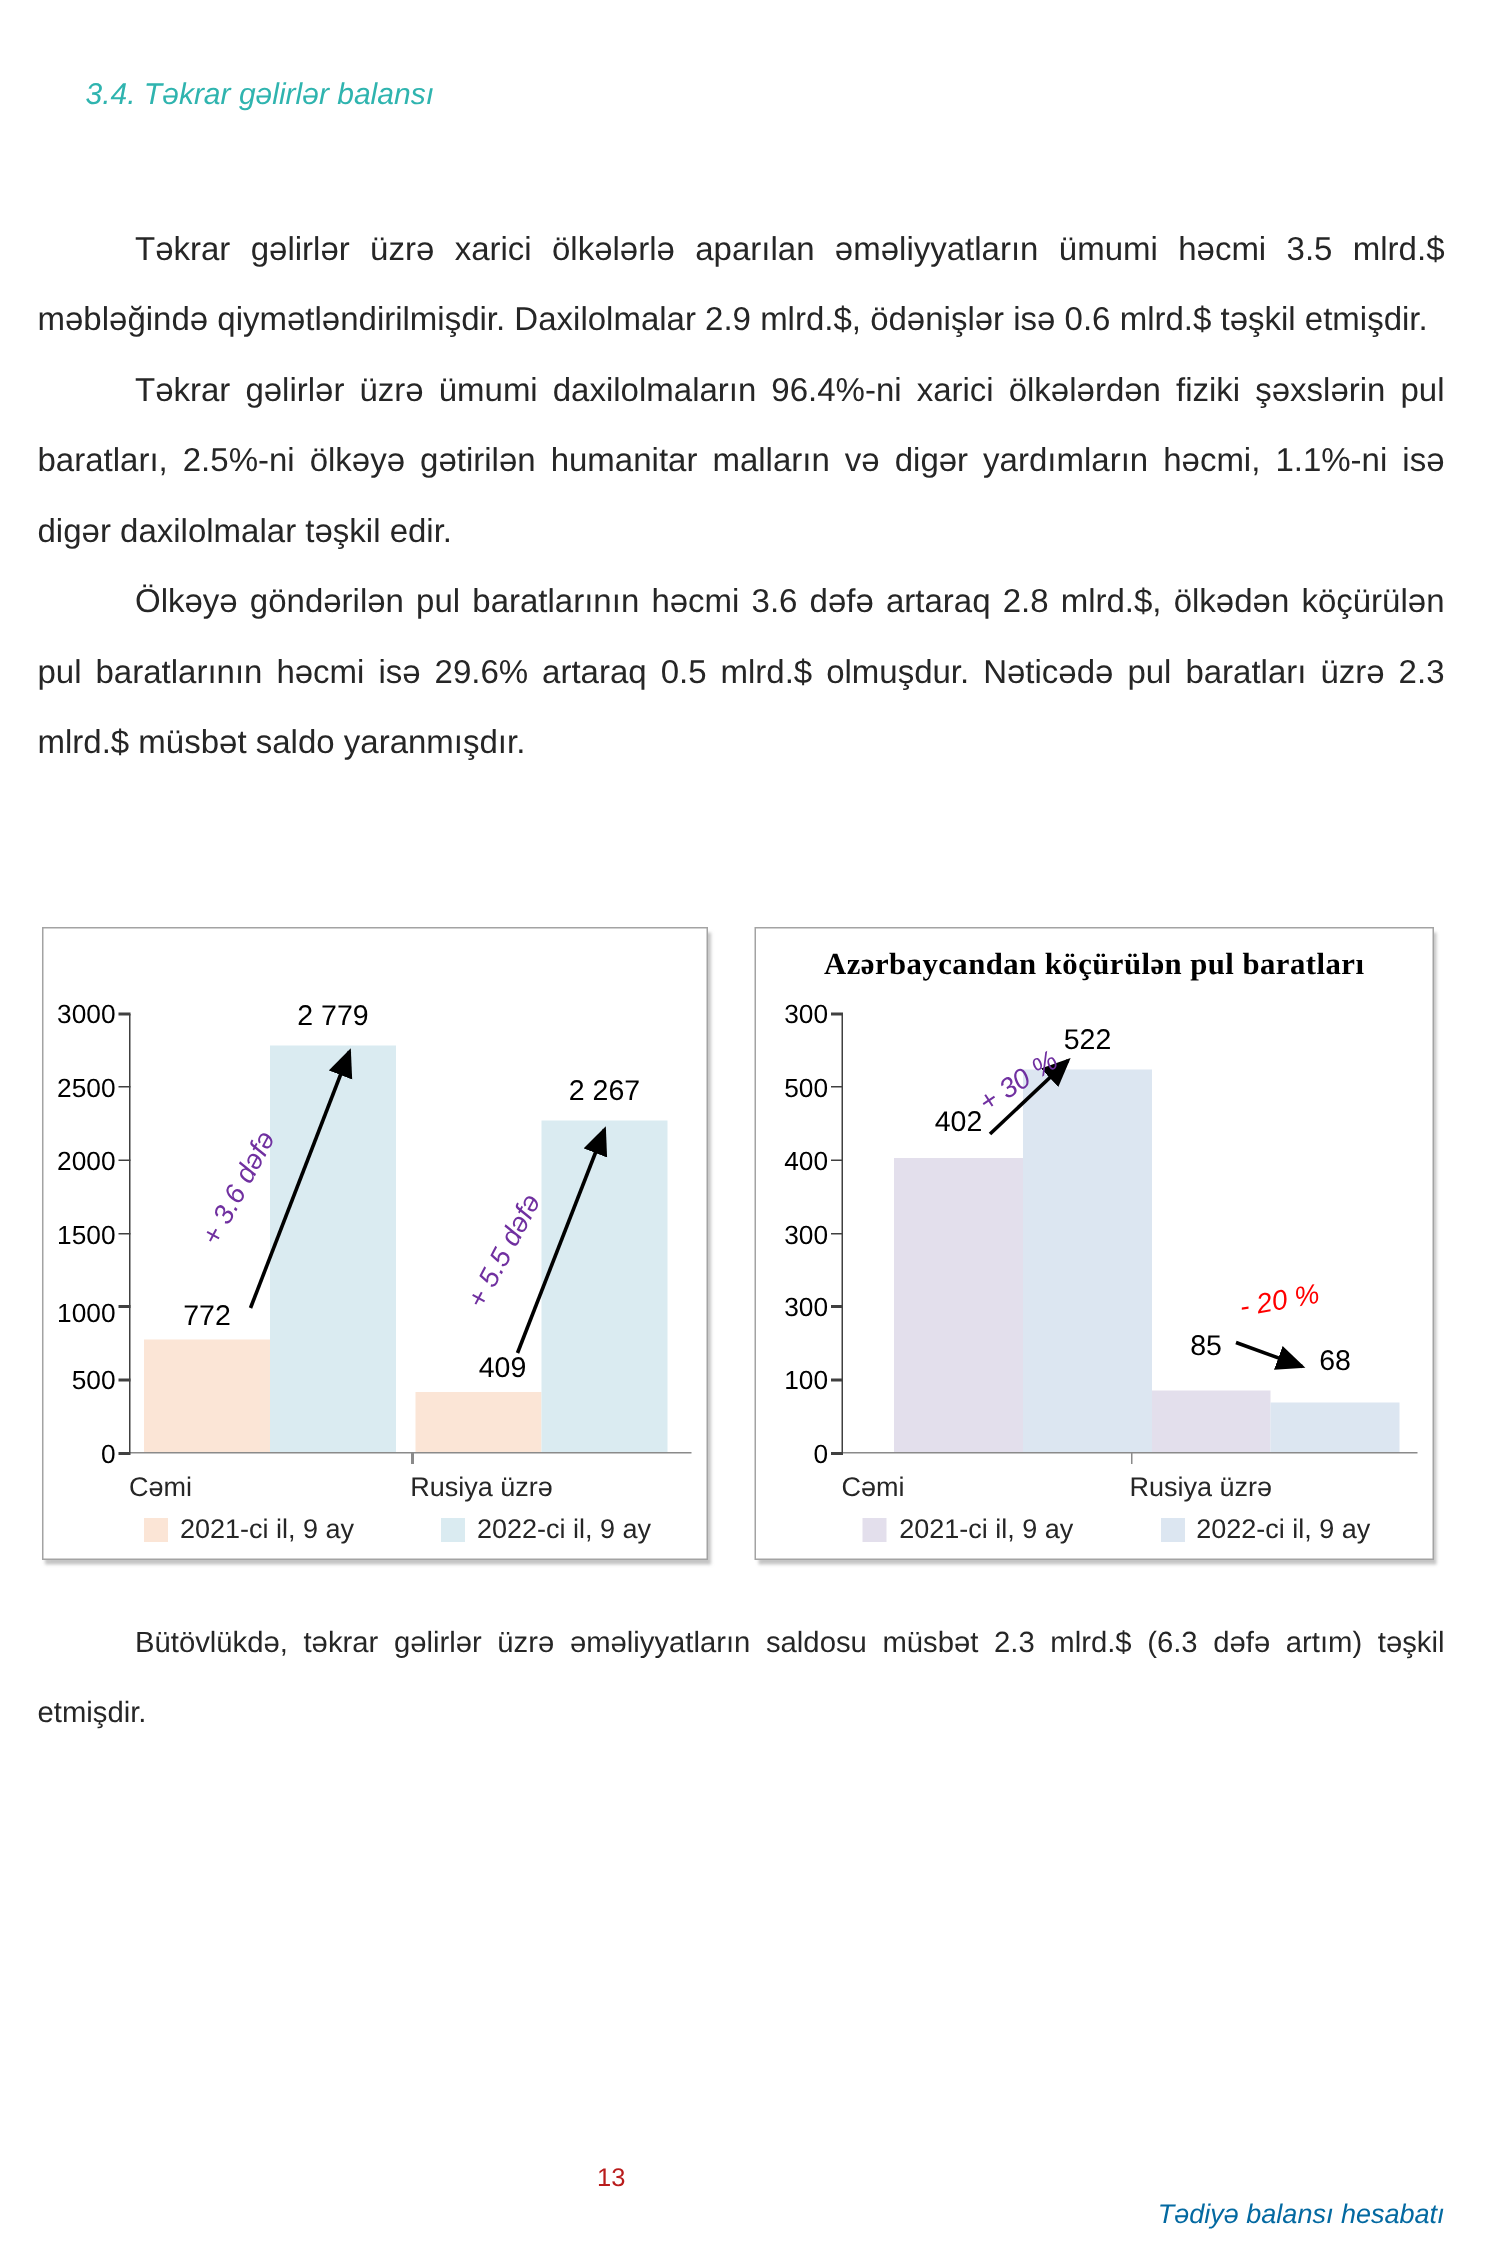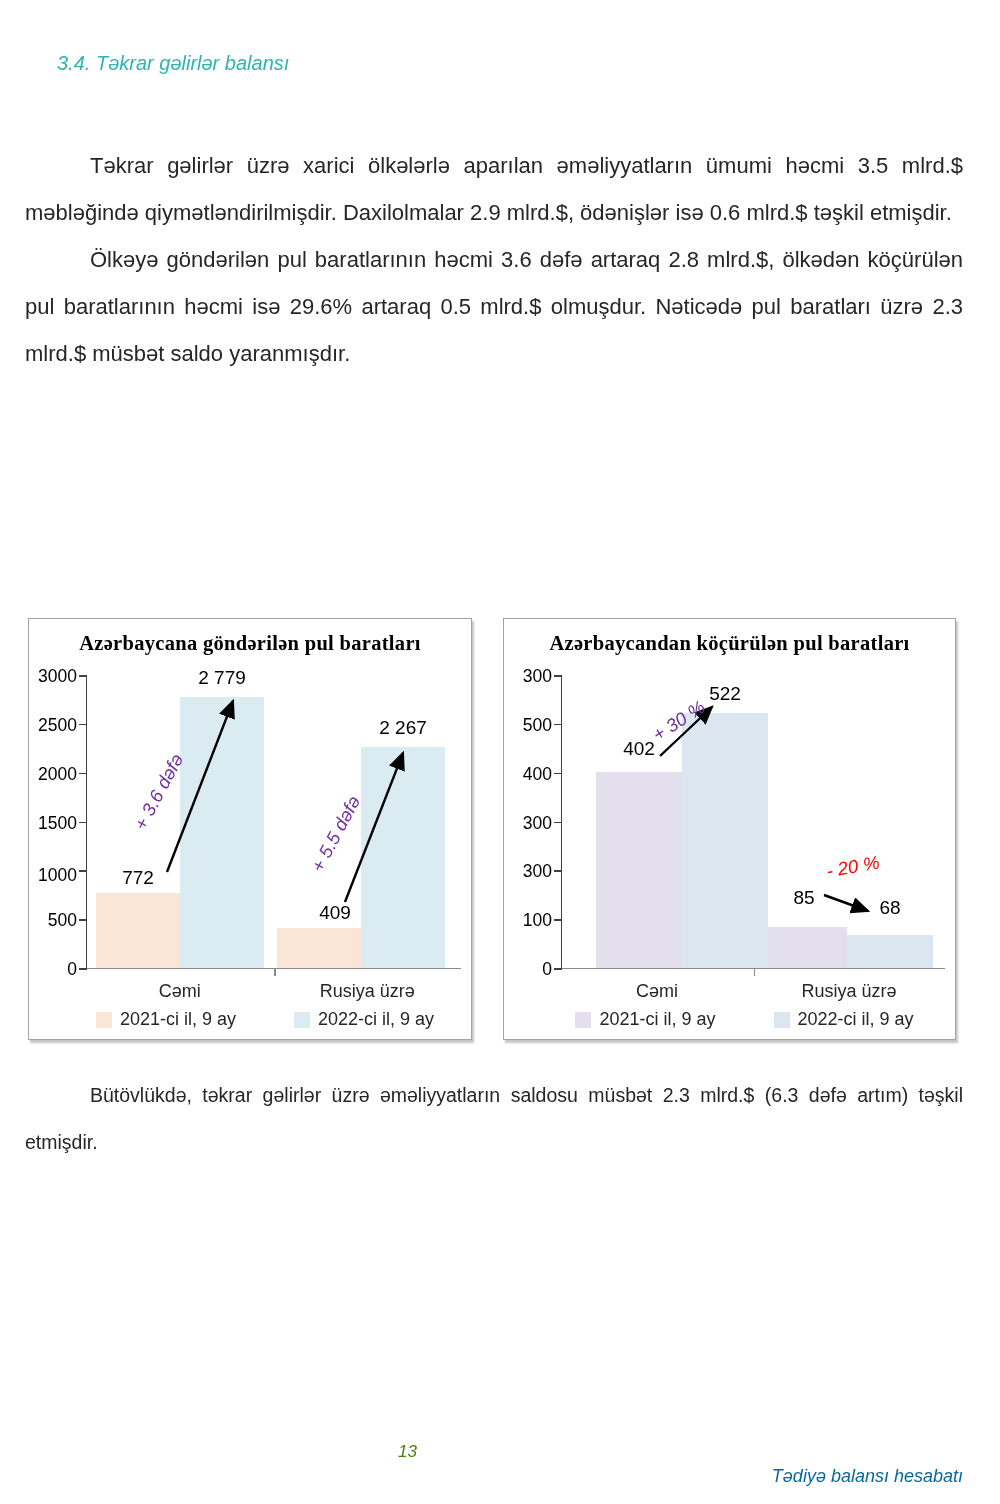--- a/index.html
+++ b/index.html
@@ -37,51 +37,51 @@
   .arrows{position:absolute;left:0;top:0;z-index:5;overflow:visible;pointer-events:none;}
   .ann{position:absolute;z-index:6;font-size:18.5px;font-style:italic;white-space:nowrap;}
   .ann-purple{color:var(--purple,#7030A0);}
   .ann-red{color:var(--red,#FF0000);}
   .c0a0{left:72px;top:116px;transform:translate(-50%,-50%) rotate(-62deg);}
   .c0a1{left:249px;top:158px;transform:translate(-50%,-50%) rotate(-62deg);}
   .c1a0{left:117px;top:45px;transform:translate(-50%,-50%) rotate(-33deg);}
   .c1a1{left:291px;top:191px;transform:translate(-50%,-50%) rotate(-10deg);}
 
   .x-labels{position:absolute;top:362px;left:57px;right:10px;display:flex;}
-  .x-labels span{flex:1;text-align:center;font-size:18px;color:#262626;}
+  .x-labels span{flex:1;font-size:18px;color:#262626;}
   .legend{position:absolute;top:390px;left:30px;right:0;display:flex;justify-content:center;
           gap:58px;font-size:18px;color:#262626;}
   .legend-item{display:flex;align-items:center;gap:8px;}
   .swatch{width:16px;height:16px;flex:none;display:inline-block;}
 
   .closing{position:absolute;left:25px;top:1072px;width:938px;font-size:19.5px;
            line-height:47px;text-align:justify;}
   .closing p{margin:0;text-indent:65px;}
 
-  .page-num{position:absolute;left:398px;top:1442px;font-size:17px;font-style:italic;color:#4d7c0f;}
+  .page-num{position:absolute;left:398px;top:1442px;font-size:17px;color:#b91c1c;}
   .footer-right{position:absolute;right:37px;top:1466px;font-size:18px;font-style:italic;
                 color:#0369a1;}
 </style>
 </head>
 <body>
 
 <div class="page" style="--teal: #2FB4AF; --purple: #7030A0; --red: #FF0000;">
 
   <div class="heading">3.4. Təkrar gəlirlər balansı</div>
 
   <div class="body-text">
     <p>Təkrar gəlirlər üzrə xarici ölkələrlə aparılan əməliyyatların ümumi həcmi 3.5 mlrd.$ məbləğində qiymətləndirilmişdir. Daxilolmalar 2.9 mlrd.$, ödənişlər isə 0.6 mlrd.$ təşkil etmişdir.</p>
+    <p>Təkrar gəlirlər üzrə ümumi daxilolmaların 96.4%-ni xarici ölkələrdən fiziki şəxslərin pul baratları, 2.5%-ni ölkəyə gətirilən humanitar malların və digər yardımların həcmi, 1.1%-ni isə digər daxilolmalar təşkil edir.</p>
     <p>Ölkəyə göndərilən pul baratlarının həcmi 3.6 dəfə artaraq 2.8 mlrd.$, ölkədən köçürülən pul baratlarının həcmi isə 29.6% artaraq 0.5 mlrd.$ olmuşdur. Nəticədə pul baratları üzrə 2.3 mlrd.$ müsbət saldo yaranmışdır.</p>
   </div>
 
 
   <div class="charts">
 
     <div class="chart-box left">
-      <div class="chart-title">Azərbaycana göndərilən pul baratları</div>
       <div class="chart-area">
         <div class="y-axis">
             <div class="ytick-label" style="top: -10px;">3000</div>
             <div class="ytick-label" style="top: 38.8333px;">2500</div>
             <div class="ytick-label" style="top: 87.6667px;">2000</div>
             <div class="ytick-label" style="top: 136.5px;">1500</div>
             <div class="ytick-label" style="top: 189px;">1000</div>
             <div class="ytick-label" style="top: 234.167px;">500</div>
             <div class="ytick-label" style="top: 283px;">0</div>
           </div>

